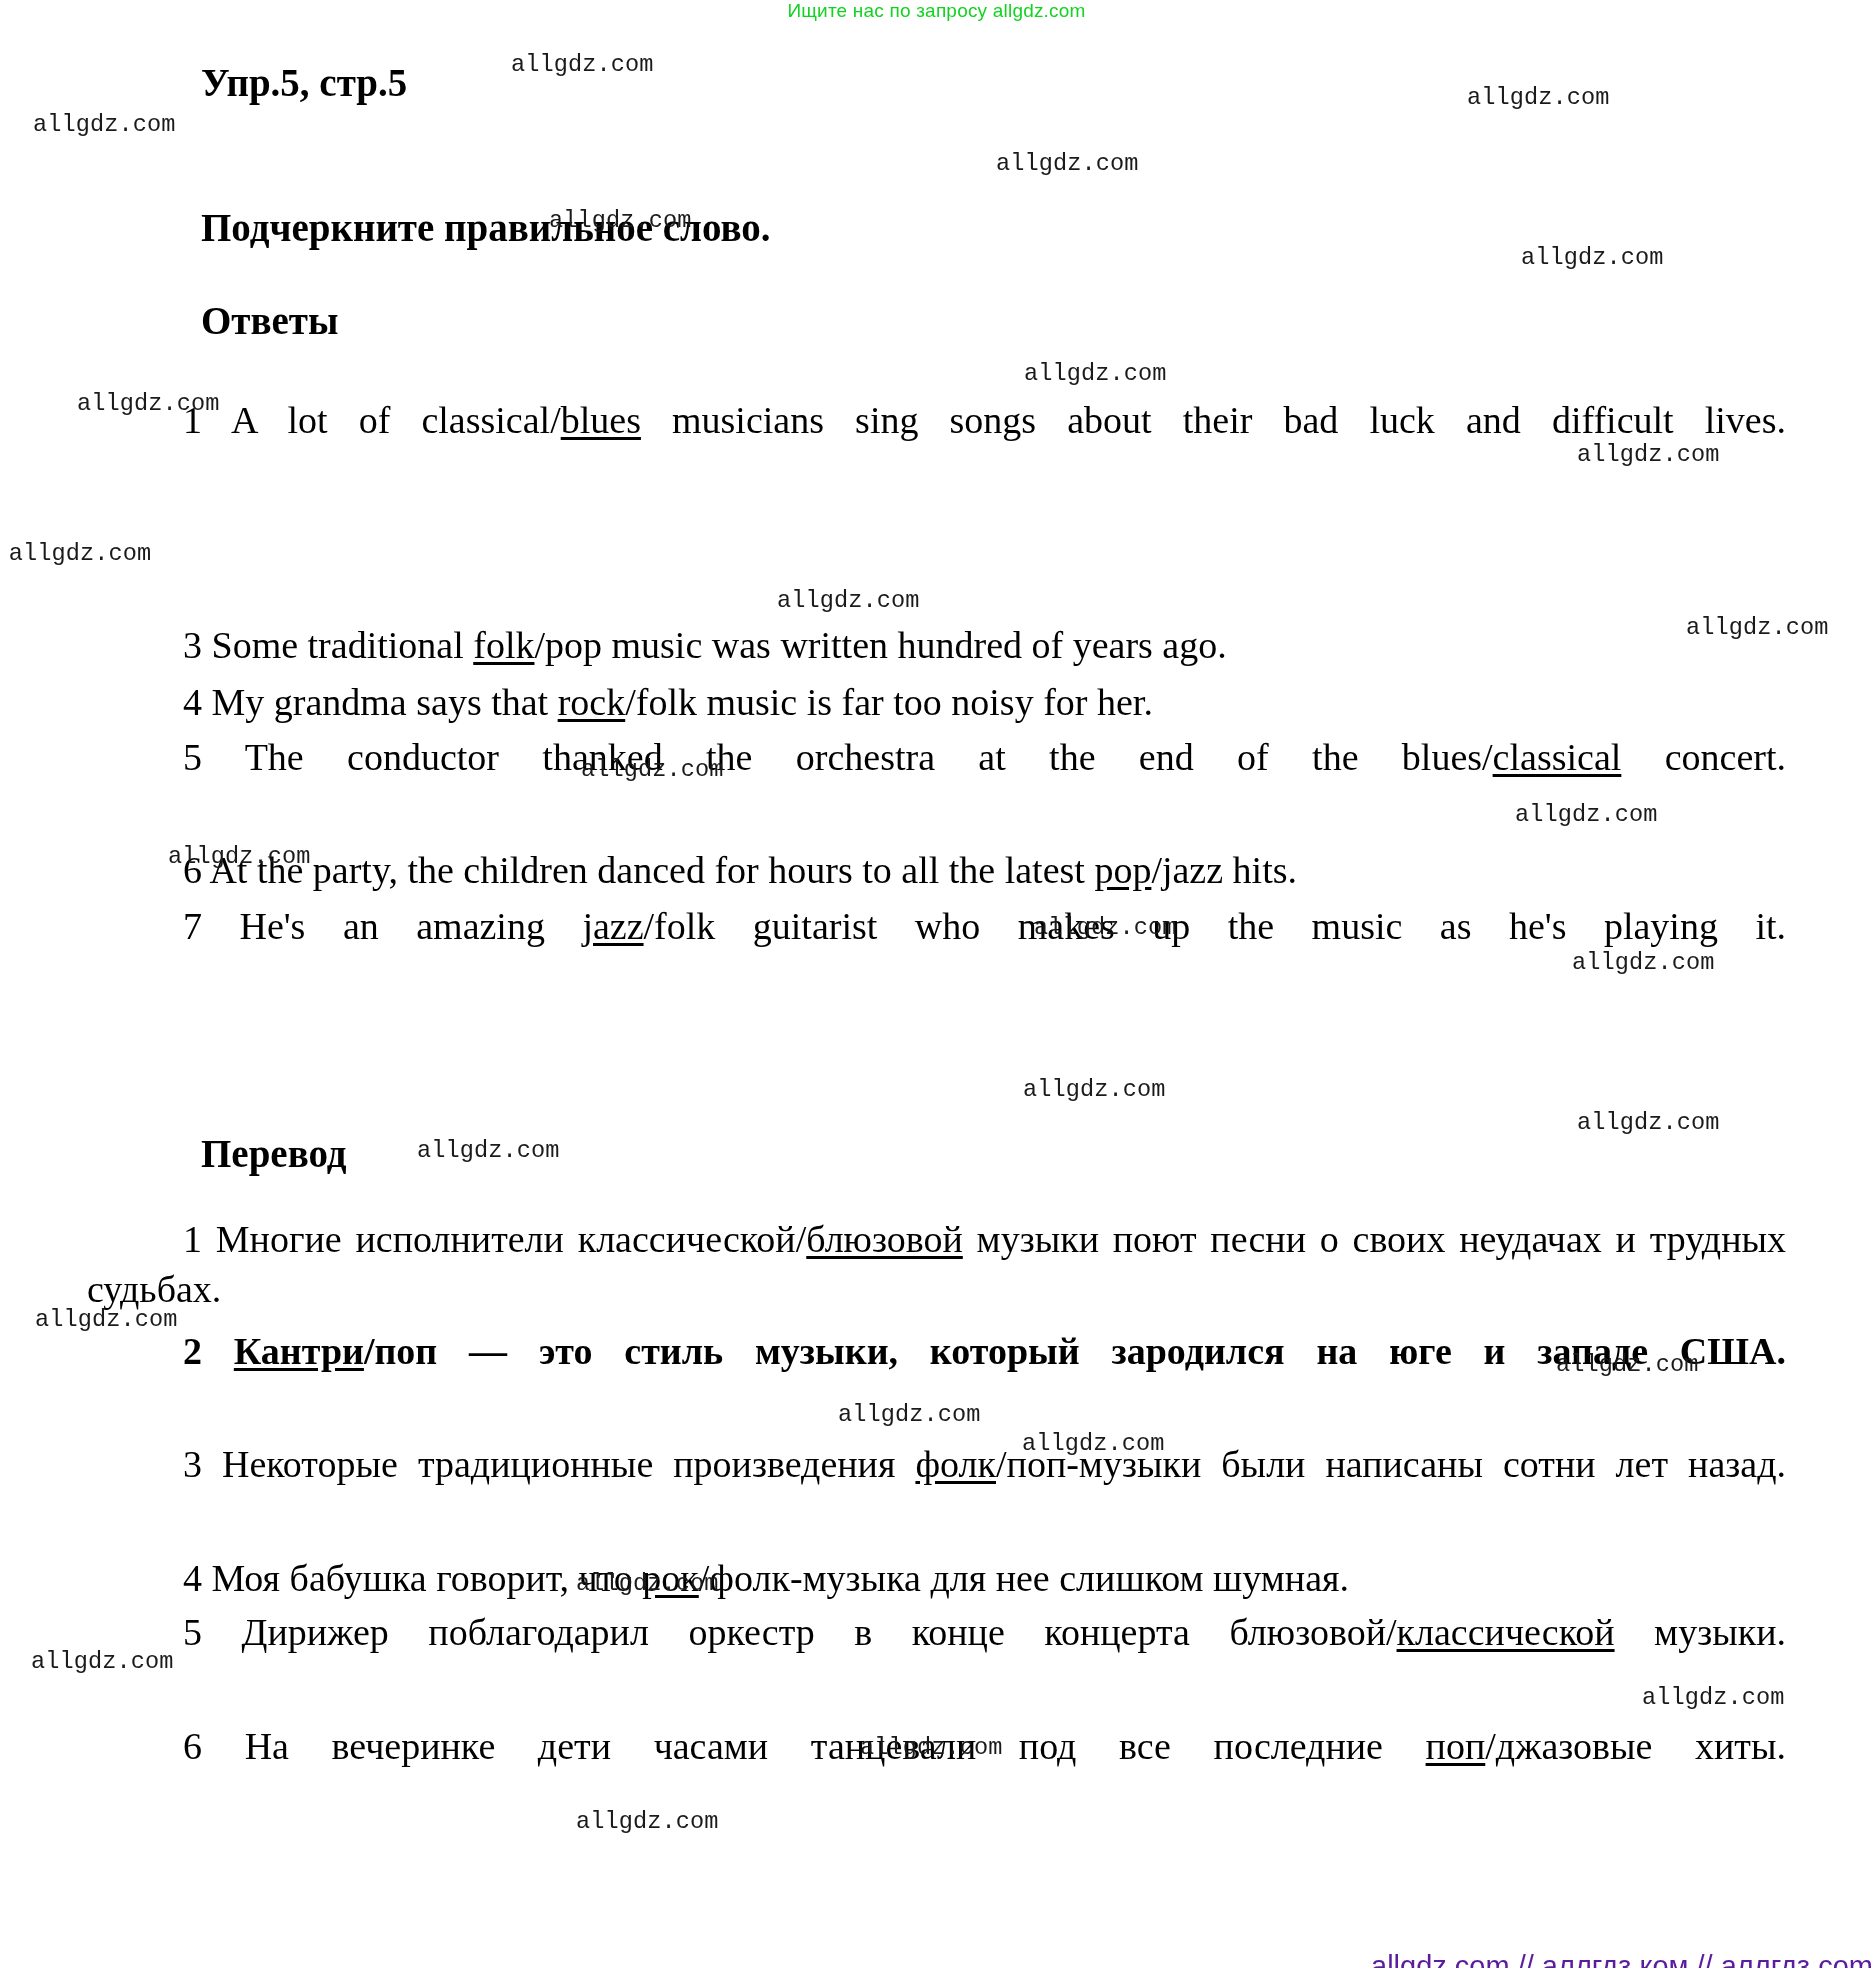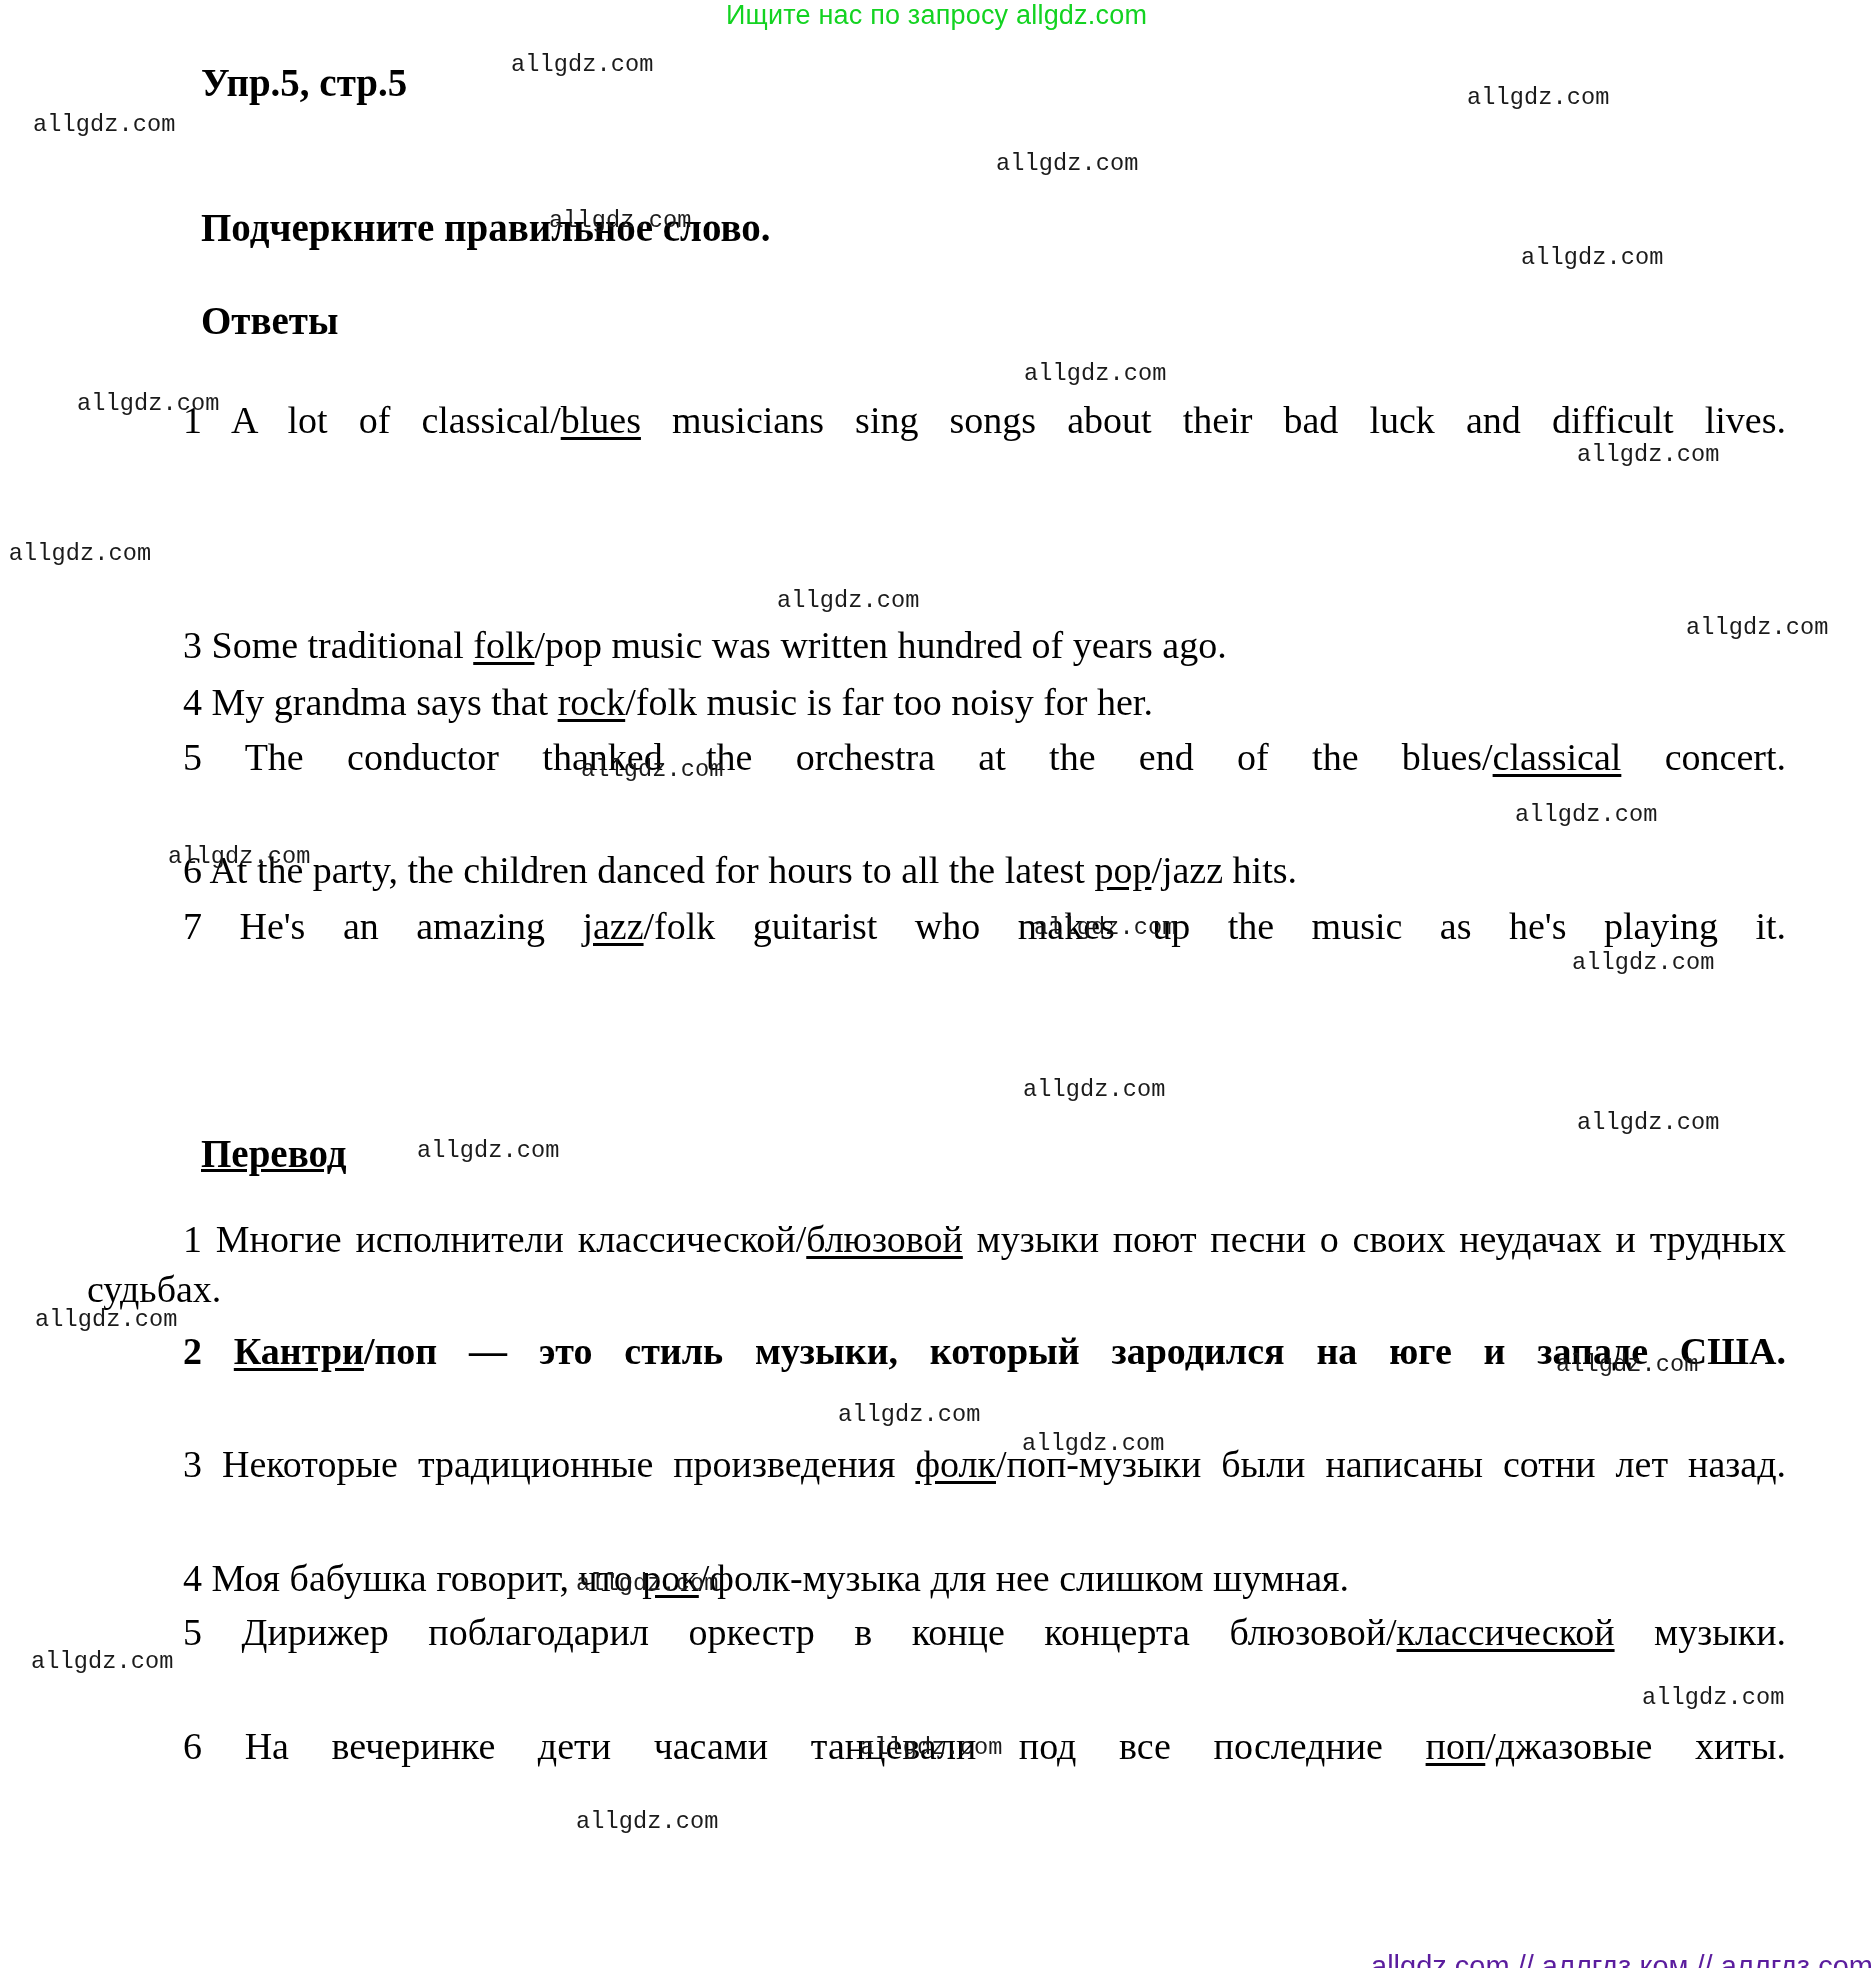--- a/index.html
+++ b/index.html
@@ -17,21 +17,21 @@
   }
 
   
   .promo-bar {
     position: absolute;
     top: 0px;
     left: 0;
     width: 1873px;
     text-align: center;
     font-family: "Liberation Sans", "DejaVu Sans", sans-serif;
-    font-size: 27px;
+    font-size: 19px;
     color: #13d321;
     letter-spacing: 0.2px;
     white-space: nowrap;
   }
 
   
   .page {
     position: absolute;
     left: 87px;
     top: 0px;
@@ -42,21 +42,21 @@
   .heading {
     position: absolute;
     font-weight: bold;
     font-size: 39px;
     line-height: 1.05;
     white-space: nowrap;
   }
   #h-title   { left: 114px; top: 63px; text-align: center; }
   #h-task    { left: 114px; top: 208px; }
   #h-answers { left: 114px; top: 301px; }
-  #h-transl  { left: 114px; top: 1134px; text-decoration: underline; }
+  #h-transl  { left: 114px; top: 1134px; }
 
   .para {
     position: absolute;
     left: 0px;
     width: 1699px;
     font-size: 38px;
     line-height: 1.32;
     text-align: justify;
     text-justify: inter-word;
     text-indent: 96px;

